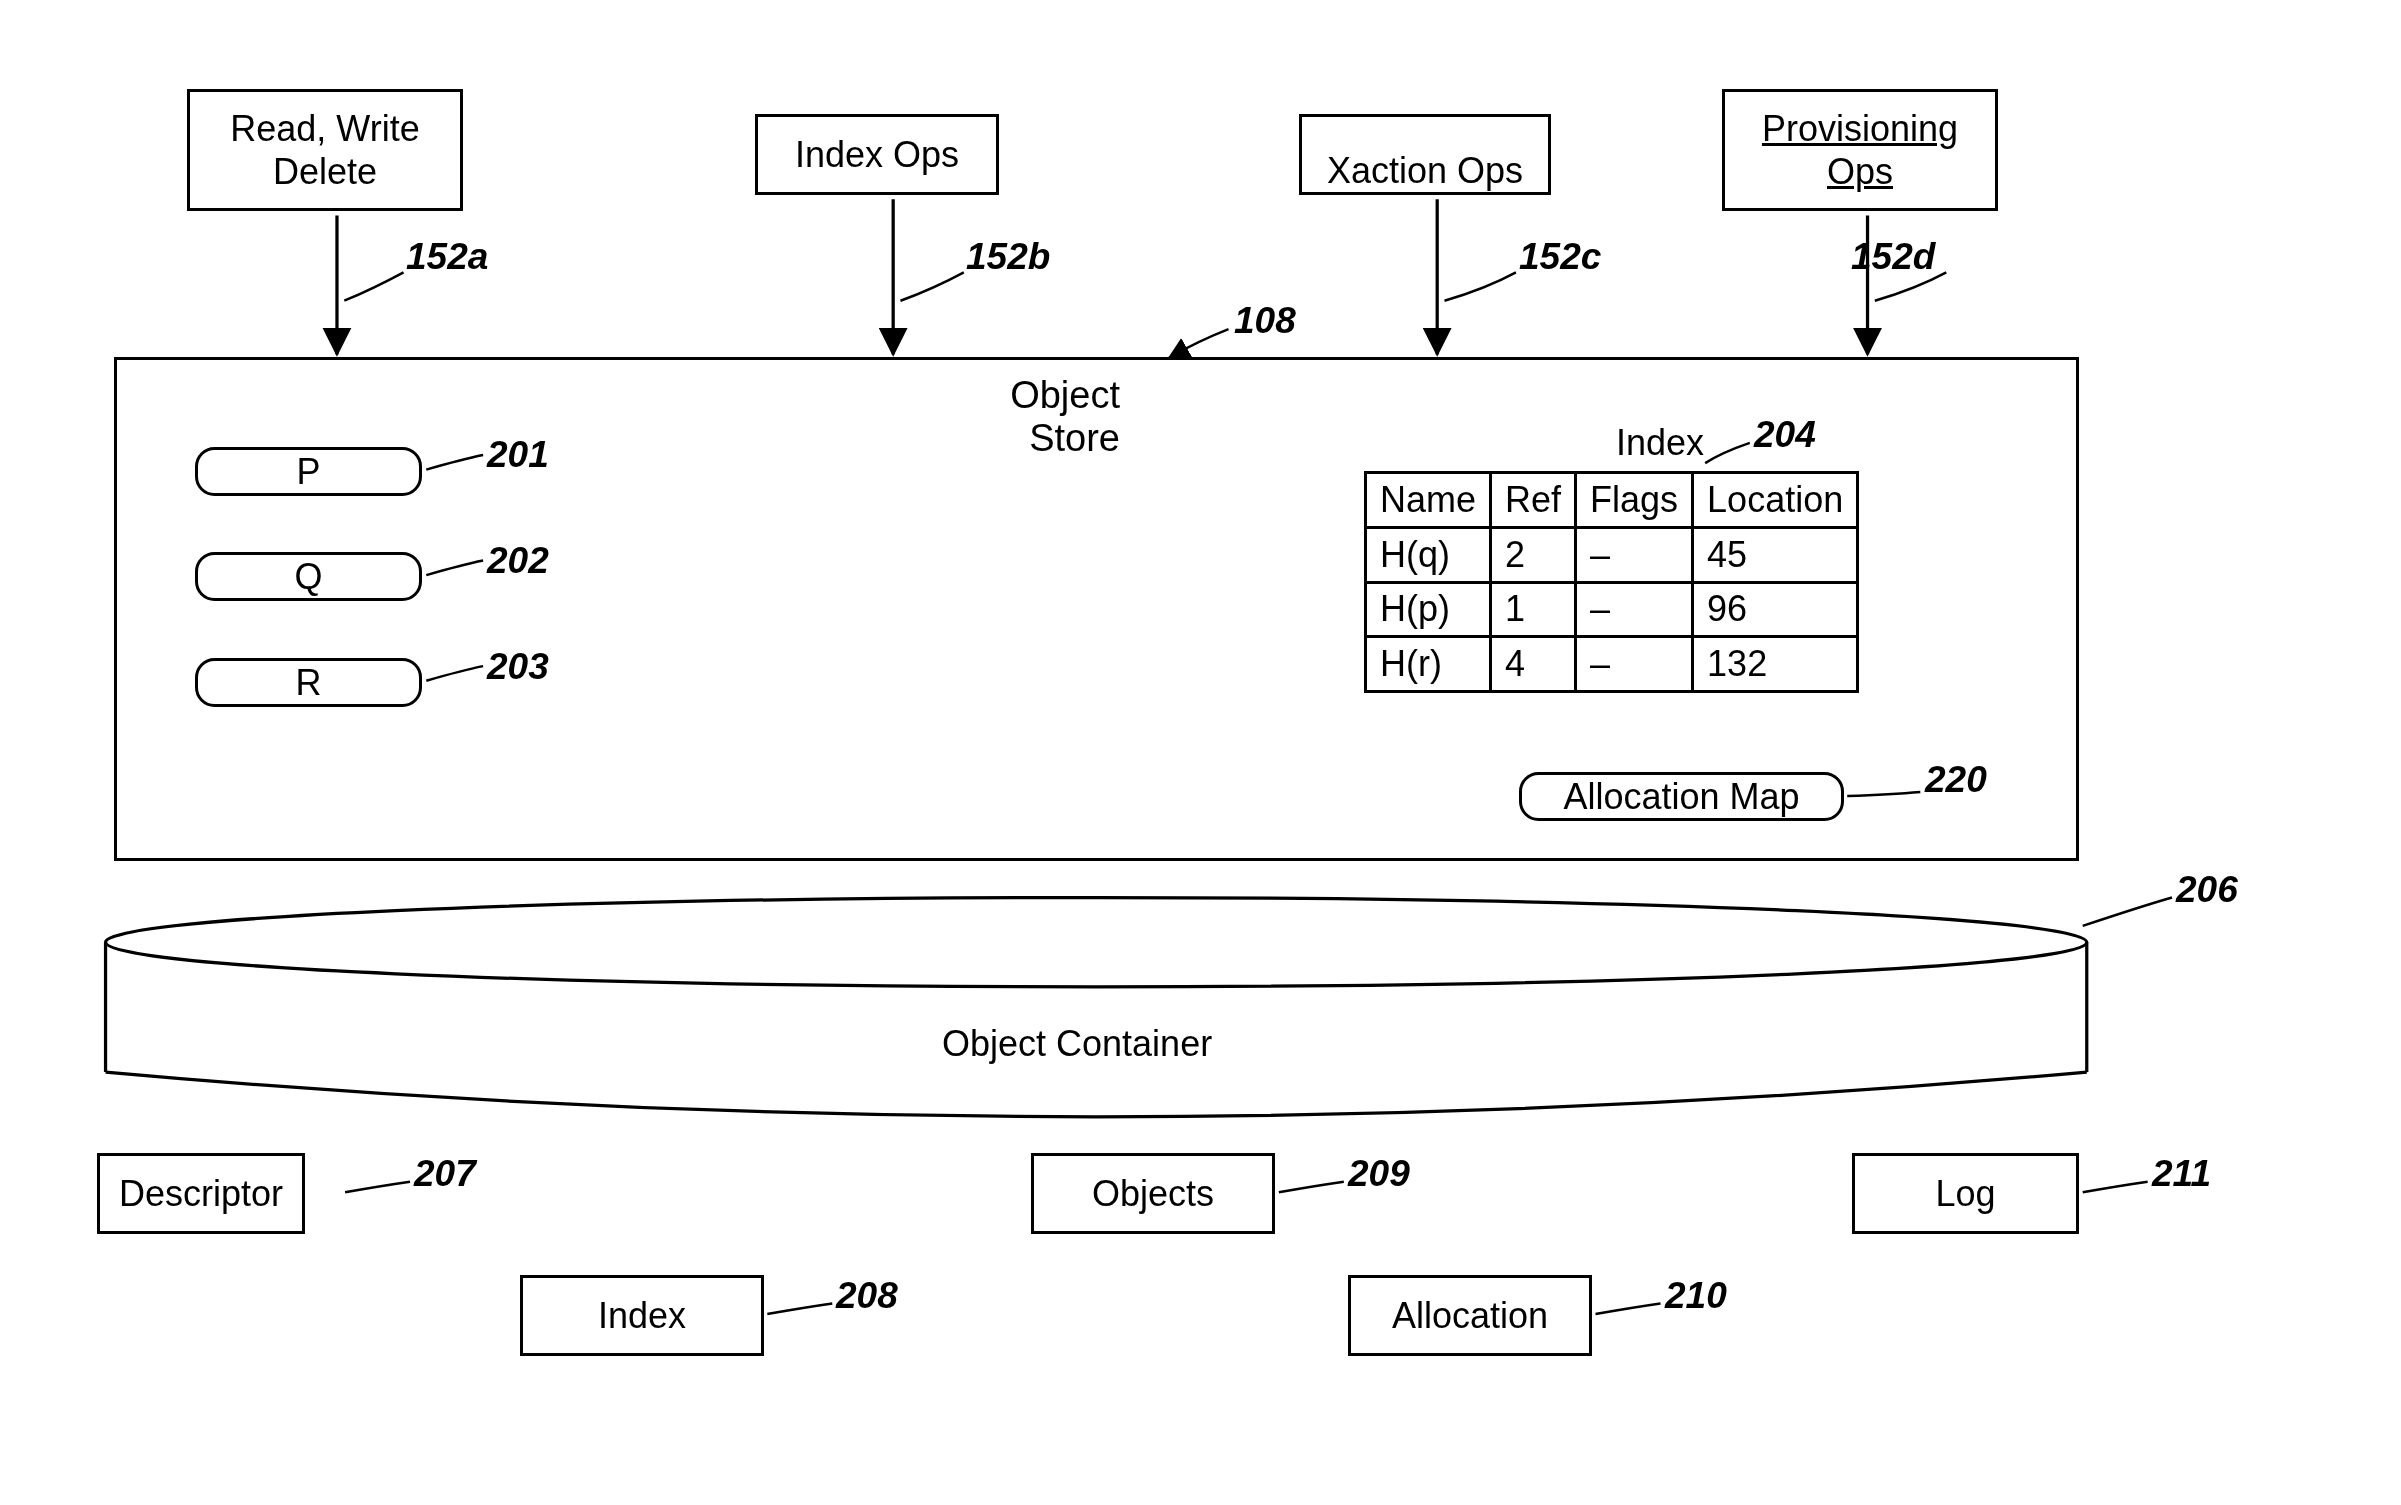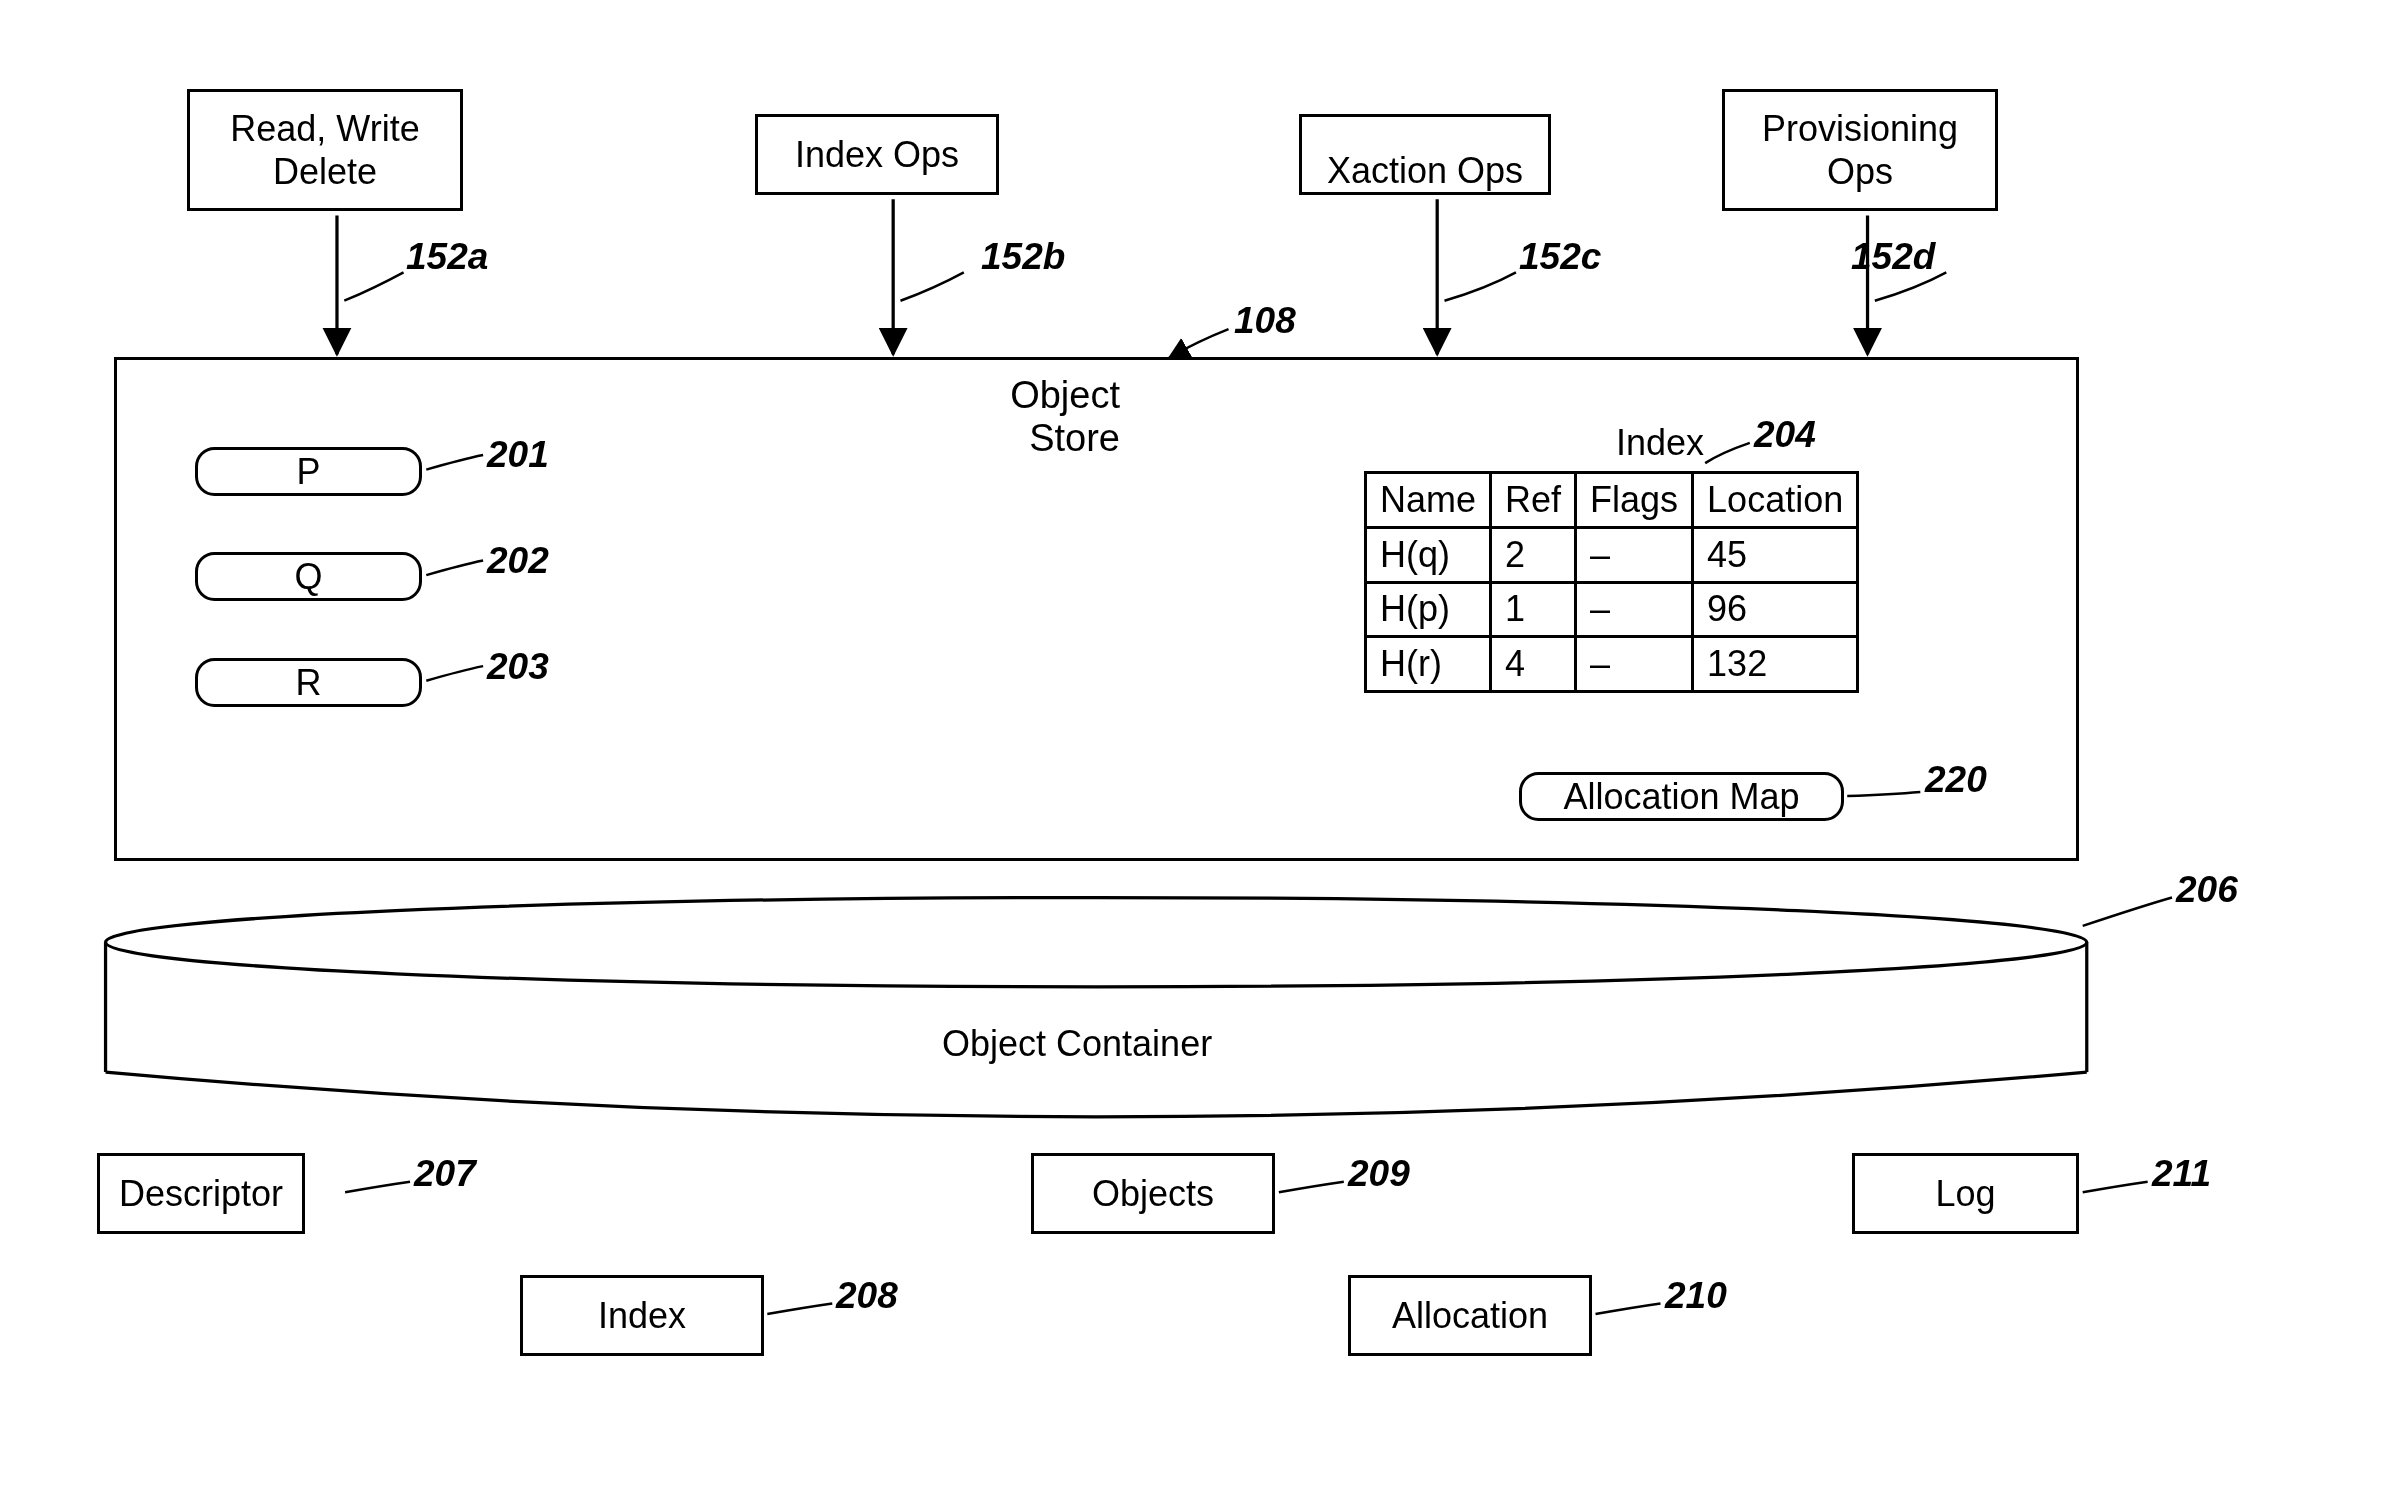--- a/index.html
+++ b/index.html
@@ -89,28 +89,28 @@
     <div>
       <div>Read, Write</div>
       <div>Delete</div>
     </div>
   </div>
   <div class="refnum" style="left:406px; top:236px;">152a</div>
 
   <div class="box" style="left:755px; top:114px; width:244px; height:81px;">
     <span>Index Ops</span>
   </div>
-  <div class="refnum" style="left:966px; top:236px;margin-left:15px;">152b</div>
+  <div class="refnum" style="left:966px; top:236px;">152b</div>
 
   <div class="box" style="left:1299px; top:114px; width:252px; height:81px;align-items:flex-end;">
     <span>Xaction Ops</span>
   </div>
   <div class="refnum" style="left:1519px; top:236px;">152c</div>
 
-  <div class="box" style="left:1722px; top:89px; width:276px; height:122px;">
+  <div class="box" style="left:1722px; top:89px; width:276px; height:122px;text-decoration:underline;">
     <div>
       <div>Provisioning</div>
       <div>Ops</div>
     </div>
   </div>
   <div class="refnum" style="left:1851px; top:236px;">152d</div>
 
   <div class="store-box" style="left:114px; top:357px; width:1965px; height:504px;"></div>
 
   <div class="store-title" style="left:958px; top:374px;">

